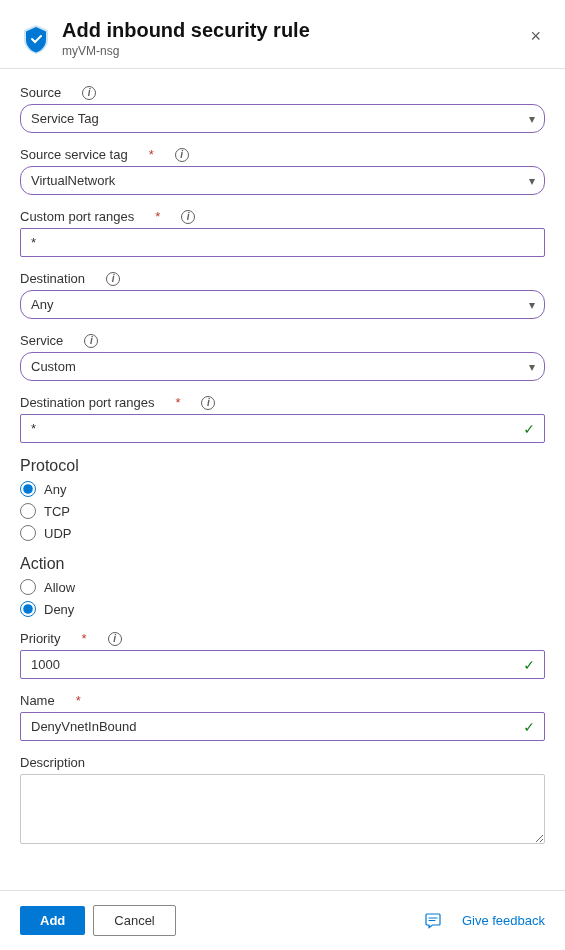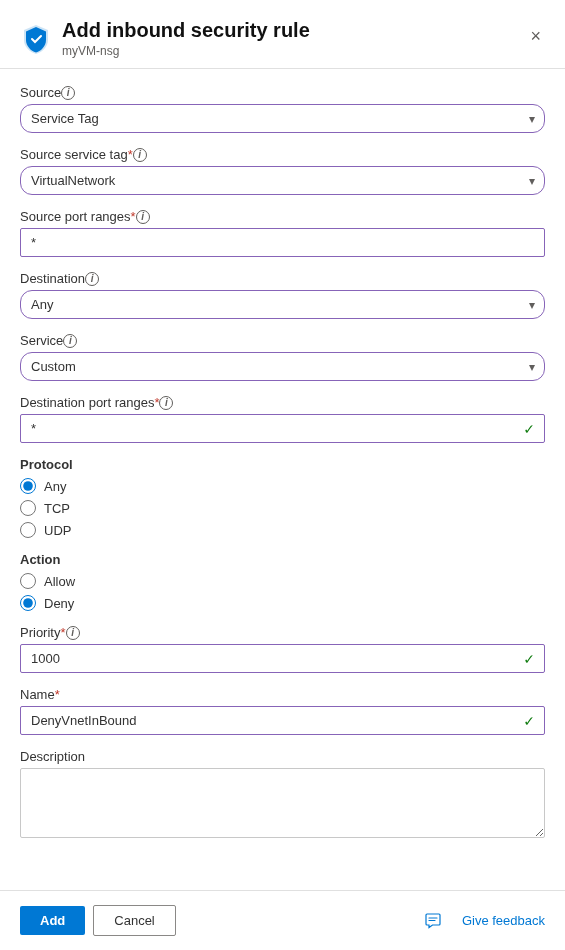--- a/index.html
+++ b/index.html
@@ -62,21 +62,21 @@
     }
     .field-group {
       margin-bottom: 14px;
     }
     .field-label {
       font-size: 13px;
       color: #333;
       margin-bottom: 4px;
       display: flex;
       align-items: center;
-      gap: 0;
+      gap: 21px;
     }
     .field-label .required {
       color: #c0392b;
     }
     .info-icon {
       display: inline-flex;
       align-items: center;
       justify-content: center;
       width: 14px;
       height: 14px;
@@ -151,22 +151,22 @@
       accent-color: #0078d4;
       width: 16px;
       height: 16px;
       cursor: pointer;
     }
     .radio-label {
       font-size: 13px;
       color: #333;
     }
     .section-title {
-      font-size: 13px;
-      font-weight: 700;
+      font-size: 16px;
+      font-weight: 400;
       color: #333;
       margin-bottom: 6px;
     }
     .textarea-field {
       width: 100%;
       min-height: 70px;
       padding: 6px 10px;
       border: 1px solid #c8c8c8;
       border-radius: 2px;
       font-size: 13px;
@@ -262,21 +262,21 @@
           <option>Any</option>
           <option>Internet</option>
           <option>AzureLoadBalancer</option>
         </select>
         <span class="chevron-down">▾</span>
       </div>
     </div>
 
     <div class="field-group">
       <div class="field-label">
-        <span>Source port ranges</span>
+        <span>Custom port ranges</span>
         <span class="required"> *</span>
         <span class="info-icon">i</span>
       </div>
       <input type="text" class="text-input" value="*" style="">
     </div>
 
     <div class="field-group">
       <div class="field-label">
         <span>Destination</span>
         <span class="info-icon">i</span>

